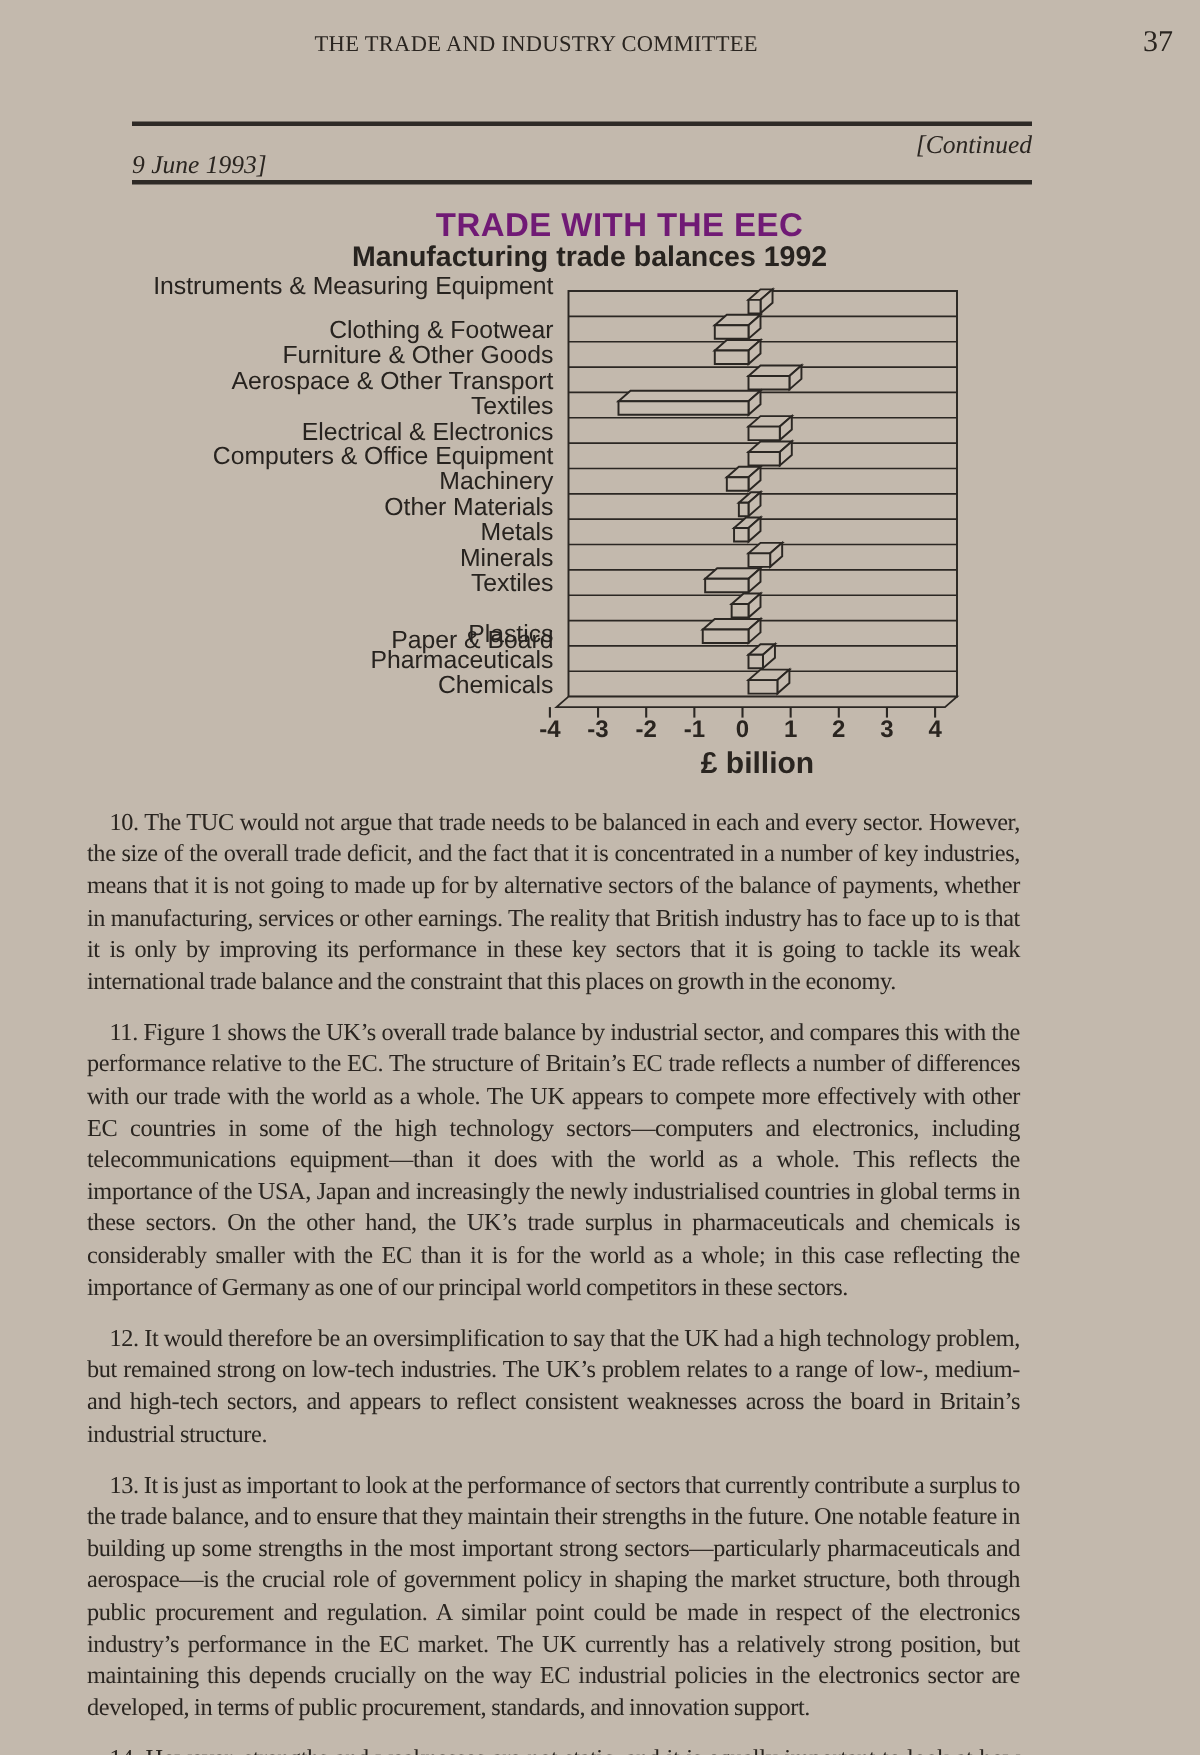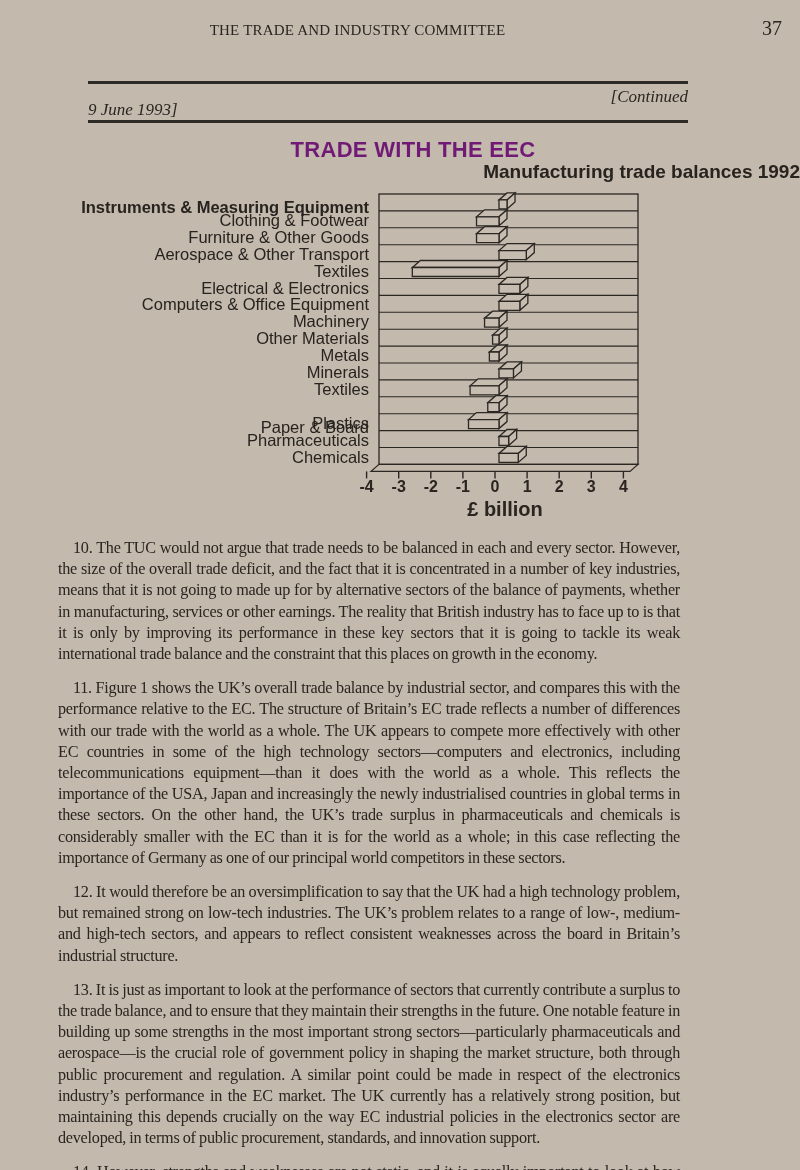--- a/index.html
+++ b/index.html
@@ -27,21 +27,21 @@
     position: absolute; top: 87px; left: 600px; width: 88px; text-align: right;
     font-style: italic; font-size: 17px;
   }
   .fig-title {
     position: absolute; top: 137px; left: 0; width: 800px; text-align: center;
     font-family: "Liberation Sans", sans-serif; font-weight: bold;
     font-size: 22px; letter-spacing: 0.3px; color: #701a75; margin-left: 20px;
   }
   .fig-title span { display: inline-block; margin-left: -14px; }
   .fig-subtitle {
-    position: absolute; top: 161px; left: 0; width: 800px; text-align: right;
+    position: absolute; top: 161px; left: 0; width: 800px; text-align: center;
     font-family: "Liberation Sans", sans-serif; font-weight: bold;
     font-size: 19px; color: #27231f;
   }
   .fig-subtitle span { display: inline-block; margin-left: -14px; }
 
   .chart-svg { position: absolute; left: 0; top: 0; }
   .cat-label {
     position: absolute; right: 431px; font-family: "Liberation Sans", sans-serif;
     font-size: 16.5px; line-height: 17px; white-space: nowrap; color: #27231f;
   }
@@ -177,21 +177,21 @@
         <polygon points="508.63,436.5 516.63,429.5 516.63,438.5 508.63,445.5" fill="#c6bcb0" stroke="#2b2723" stroke-width="1.3"></polygon>
         <polygon points="499,436.5 508.63,436.5 508.63,445.5 499,445.5" fill="#c6bcb0" stroke="#2b2723" stroke-width="1.3"></polygon>
       </g>
       <g>
         <polygon points="499,453.4 518.26,453.4 526.26,446.4 507,446.4" fill="#c6bcb0" stroke="#2b2723" stroke-width="1.3"></polygon>
         <polygon points="518.26,453.4 526.26,446.4 526.26,455.4 518.26,462.4" fill="#c6bcb0" stroke="#2b2723" stroke-width="1.3"></polygon>
         <polygon points="499,453.4 518.26,453.4 518.26,462.4 499,462.4" fill="#c6bcb0" stroke="#2b2723" stroke-width="1.3"></polygon>
       </g>
     </svg>
   <div id="cat-labels">
-      <div class="cat-label" style="top: 199px; font-weight: bold;">Instruments &amp; Measuring Equipment</div>
+      <div class="cat-label" style="top: 183px;">Instruments &amp; Measuring Equipment</div>
       <div class="cat-label" style="top: 211.9px;">Clothing &amp; Footwear</div>
       <div class="cat-label" style="top: 228.8px;">Furniture &amp; Other Goods</div>
       <div class="cat-label" style="top: 245.7px;">Aerospace &amp; Other Transport</div>
       <div class="cat-label" style="top: 262.6px;">Textiles</div>
       <div class="cat-label" style="top: 279.5px;">Electrical &amp; Electronics</div>
       <div class="cat-label" style="top: 296.4px;">Computers &amp; Office Equipment</div>
       <div class="cat-label" style="top: 313.3px;">Machinery</div>
       <div class="cat-label" style="top: 330.2px;">Other Materials</div>
       <div class="cat-label" style="top: 347.1px;">Metals</div>
       <div class="cat-label" style="top: 364px;">Minerals</div>

